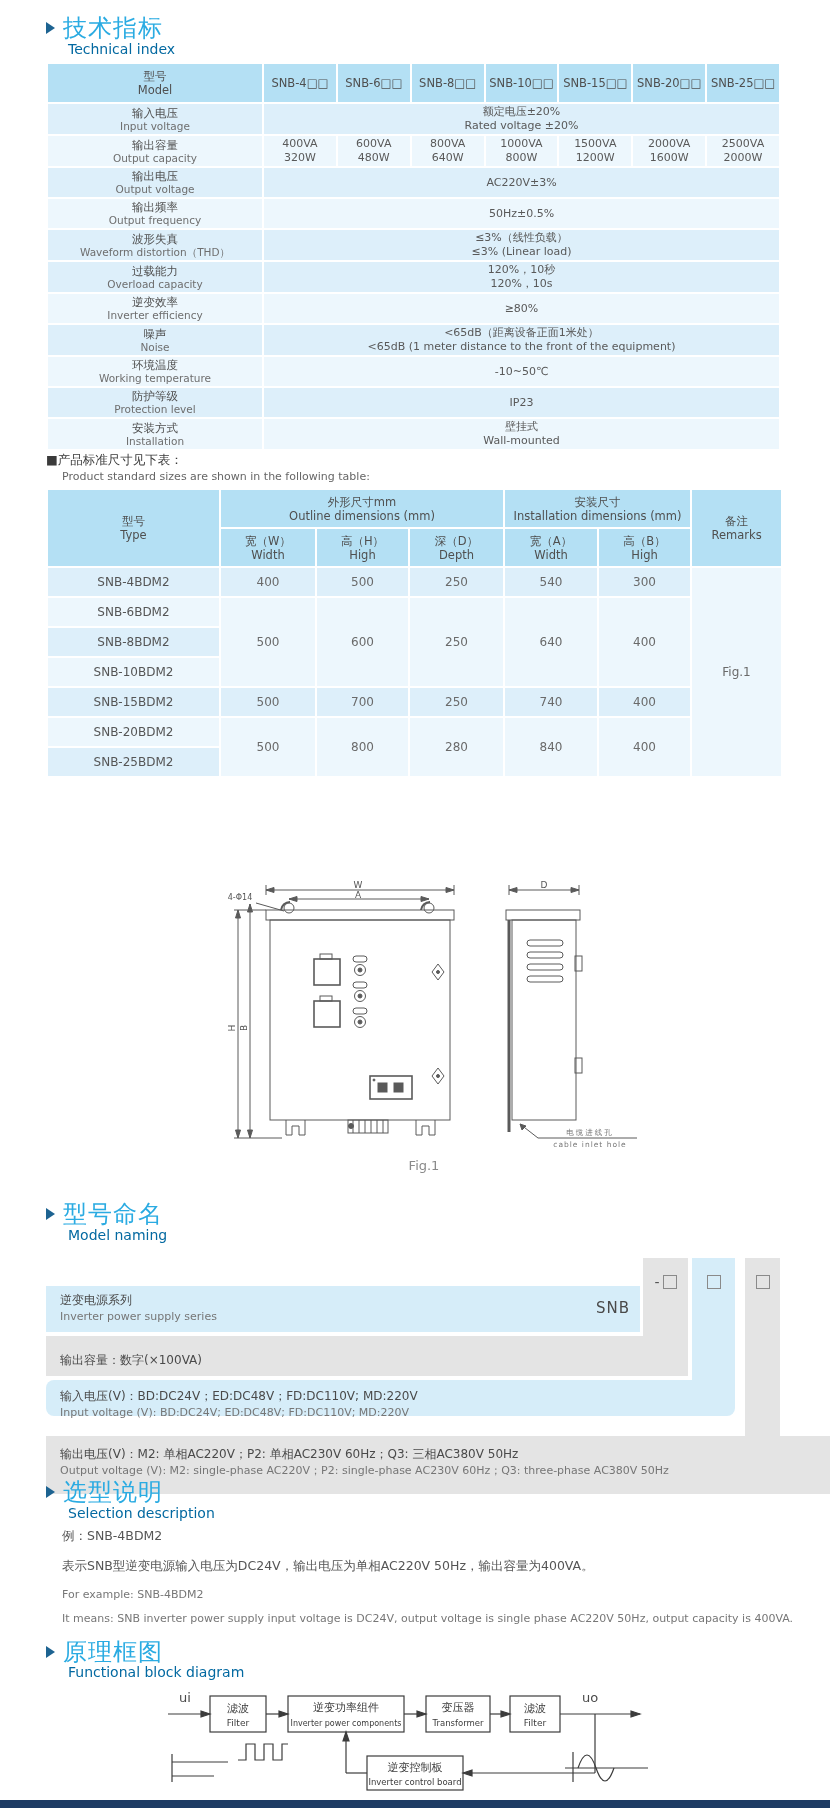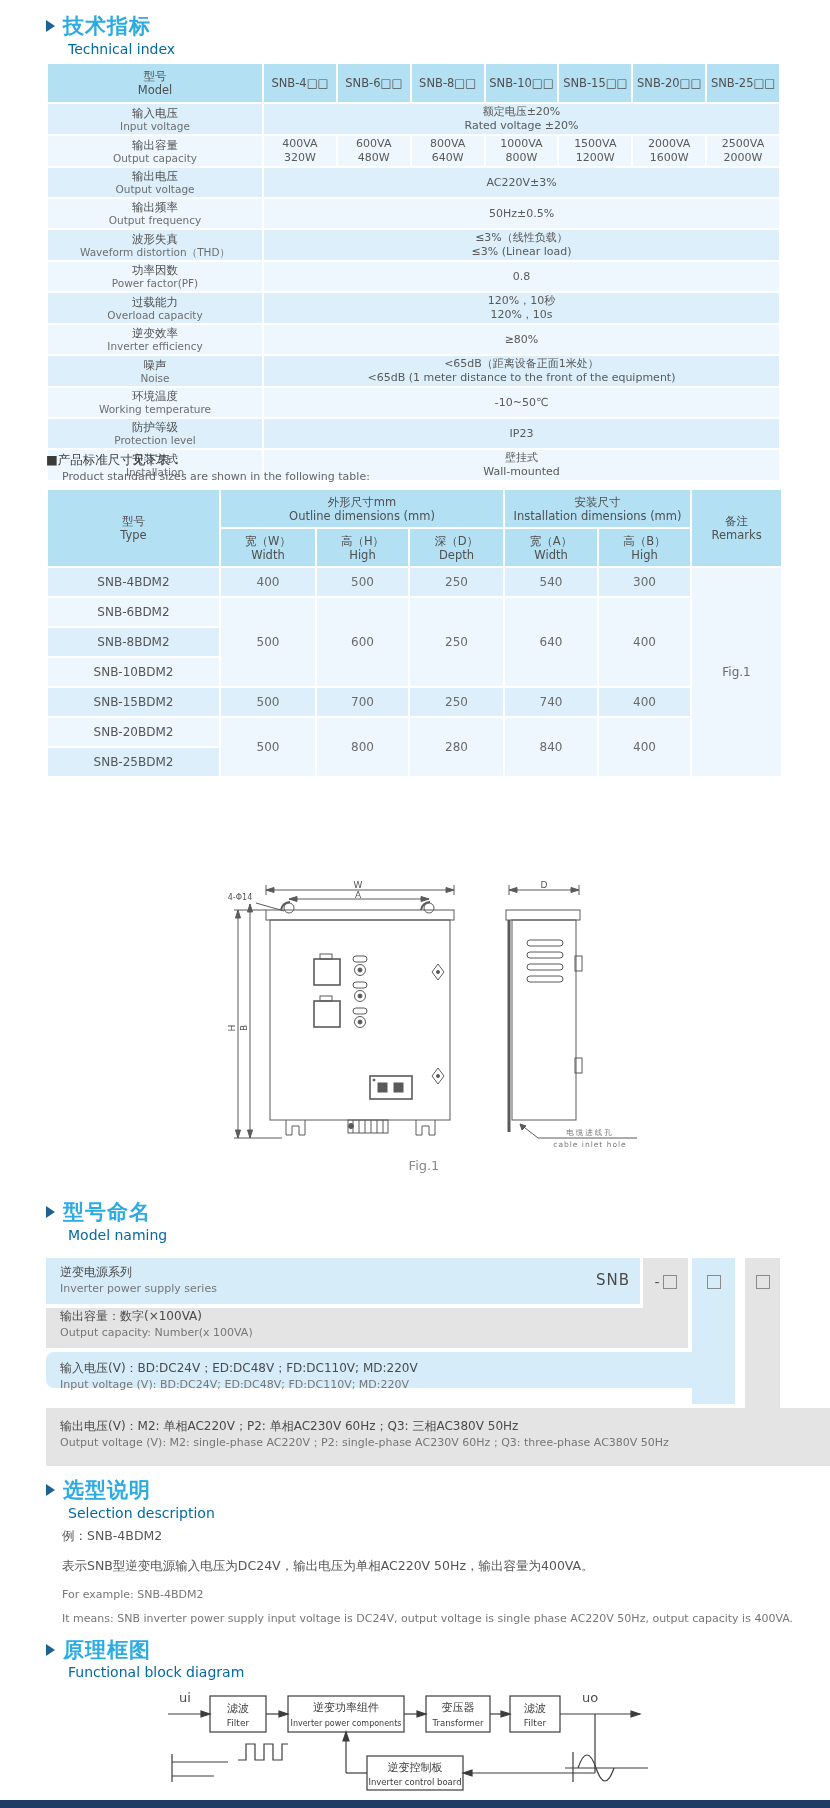--- a/index.html
+++ b/index.html
@@ -4,21 +4,21 @@
 <style>
   html,body{margin:0;padding:0;}
   body{
     width:830px;height:1808px;position:relative;background:#ffffff;
     font-family:"DejaVu Sans","Liberation Sans",sans-serif;
     -webkit-font-smoothing:antialiased;overflow:hidden;
   }
   
   .sec-head{position:absolute;left:46px;display:flex;align-items:center;gap:8px;}
   .sec-arrow{width:0;height:0;border-left:9px solid #1d6391;border-top:6px solid transparent;border-bottom:6px solid transparent;}
-  .sec-title{color:#2aabe2;font-size:21px;font-weight:700;letter-spacing:1px;}
+  .sec-title{color:#2aabe2;font-size:24px;font-weight:400;letter-spacing:1px;}
   .sec-sub{position:absolute;left:68px;color:#0369a1;font-size:14px;}
   
   table{border-collapse:collapse;table-layout:fixed;}
   td,th{border:2px solid #fff;text-align:center;vertical-align:middle;padding:1px 2px;font-weight:normal;}
   .spec-table{position:absolute;left:46px;top:62px;width:735px;}
   .spec-table thead th{background:#b4e0f4;color:#4f4f4f;font-size:11.5px;height:36px;line-height:14px;}
   .spec-table tbody tr{height:29px;}
   .spec-table tr.odd td{background:#ddeffa;}
   .spec-table tr.even td{background:#edf7fd;}
   .zh{font-size:11.5px;color:#4f4f4f;line-height:14px;}
@@ -32,21 +32,21 @@
   .dim-table tbody tr{height:30px;}
   .dim-table tbody td{font-size:12px;color:#6a6a6a;}
   .dim-table tr.odd td{background:#ddeffa;}
   .dim-table tr.even td{background:#edf7fd;}
   .dim-table td.type-cell{font-size:12px;color:#555;}
   
   svg text{font-family:"DejaVu Sans","Liberation Sans",sans-serif;}
   .fig-svg{position:absolute;left:222px;top:880px;}
   .blk-svg{position:absolute;left:140px;top:1682px;}
   
-  .band{position:absolute;box-sizing:border-box;padding:6px 0 0 14px;}
+  .band{position:absolute;box-sizing:border-box;padding:6px 0 0 14px;margin-top:28px;}
   .band.blue{background:#d6edf9;}
   .band.gray{background:#e4e4e4;}
   .band .zh{font-size:12px;color:#4a4a4a;line-height:17px;text-align:left;}
   .band .en{font-size:11px;color:#767676;line-height:16px;text-align:left;}
   .col{position:absolute;text-align:center;padding-top:13px;box-sizing:border-box;}
   .col.blue{background:#d6edf9;}
   .col.gray{background:#e4e4e4;}
   .snb{position:absolute;right:10px;top:13px;font-size:15px;color:#4a4a4a;letter-spacing:1px;}
   .ph-box{display:inline-block;width:12px;height:12px;border:1px solid #8a8a8a;vertical-align:middle;background:transparent;}
   .dash{font-size:14px;color:#555;vertical-align:middle;margin-right:3px;}
@@ -155,29 +155,20 @@
         </td>
       </tr>
       <tr class="odd">
         <td>
           <div class="zh">波形失真</div>
           <div class="en">Waveform distortion（THD）</div>
         </td>
         <td colspan="7">
           <div class="val">≤3%（线性负载）</div>
           <div class="val">≤3% (Linear load)</div>
-        </td>
-      </tr>
-      <tr class="even">
-        <td>
-          <div class="zh">功率因数</div>
-          <div class="en">Power factor(PF)</div>
-        </td>
-        <td colspan="7">
-          <div class="val">0.8</div>
         </td>
       </tr>
       <tr class="odd">
         <td>
           <div class="zh">过载能力</div>
           <div class="en">Overload capacity</div>
         </td>
         <td colspan="7">
           <div class="val">120%，10秒</div>
           <div class="val">120%，10s</div>
@@ -449,23 +440,22 @@
 </div>
 <div class="col gray" style="left:745px;top:1258px;width:35px;height:208px;">
   <span class="ph-box"></span>
 </div>
 
 <div class="band blue" style="left:46px;top:1258px;width:594px;height:46px;">
   <div class="zh">逆变电源系列</div>
   <div class="en">Inverter power supply series</div>
   <span class="snb">SNB</span>
 </div>
-<div class="band gray" style="left:46px;top:1308px;width:642px;height:40px;padding-top:0;">
+<div class="band gray" style="left:46px;top:1308px;width:642px;height:40px;padding-top:16px;">
   <div class="zh">输出容量：数字(×100VA)</div>
-  <div class="en">Output capacity: Number(x 100VA)</div>
 </div>
 <div class="band blue" style="left:46px;top:1352px;width:689px;height:36px;padding-top:8px;border-radius:8px;">
   <div class="zh">输入电压(V)：BD:DC24V；ED:DC48V；FD:DC110V; MD:220V</div>
   <div class="en">Input voltage (V): BD:DC24V;  ED:DC48V;  FD:DC110V; MD:220V</div>
 </div>
 <div class="band gray" style="left:46px;top:1408px;width:812px;height:58px;padding-top:10px;">
   <div class="zh">输出电压(V)：M2: 单相AC220V；P2: 单相AC230V 60Hz；Q3: 三相AC380V 50Hz</div>
   <div class="en">Output voltage (V):  M2: single-phase AC220V；P2: single-phase AC230V 60Hz；Q3: three-phase AC380V 50Hz</div>
 </div>
 

